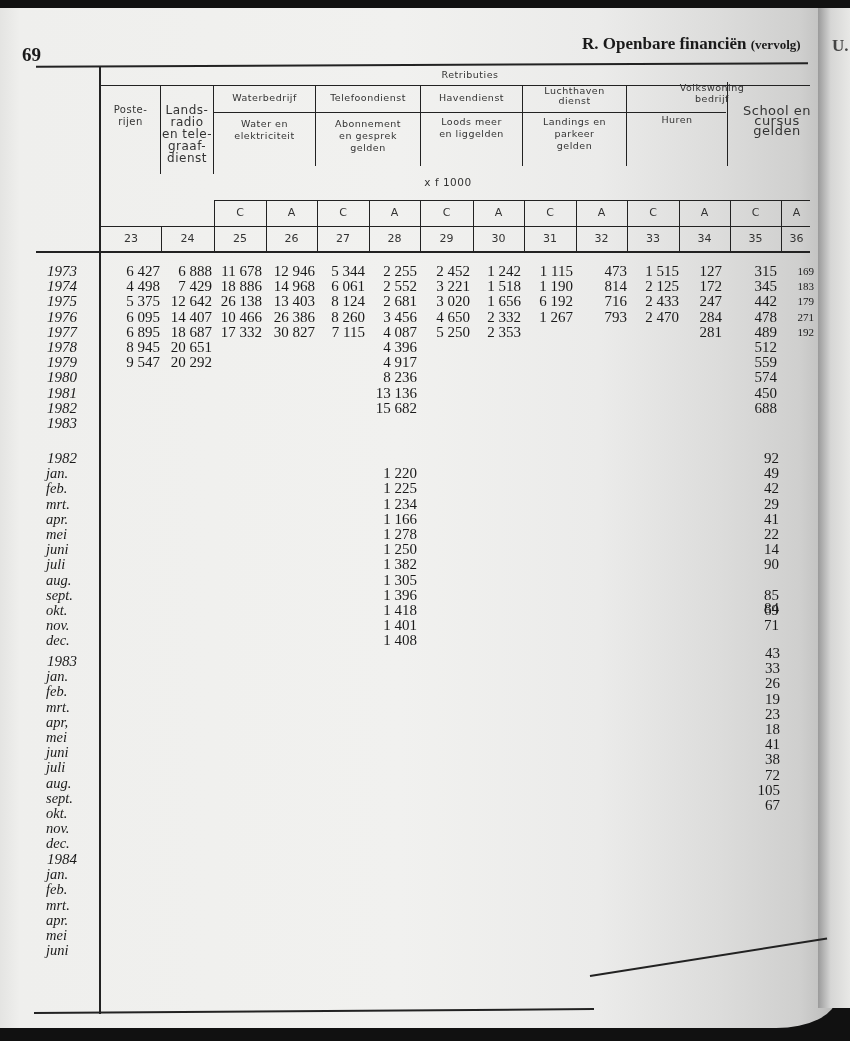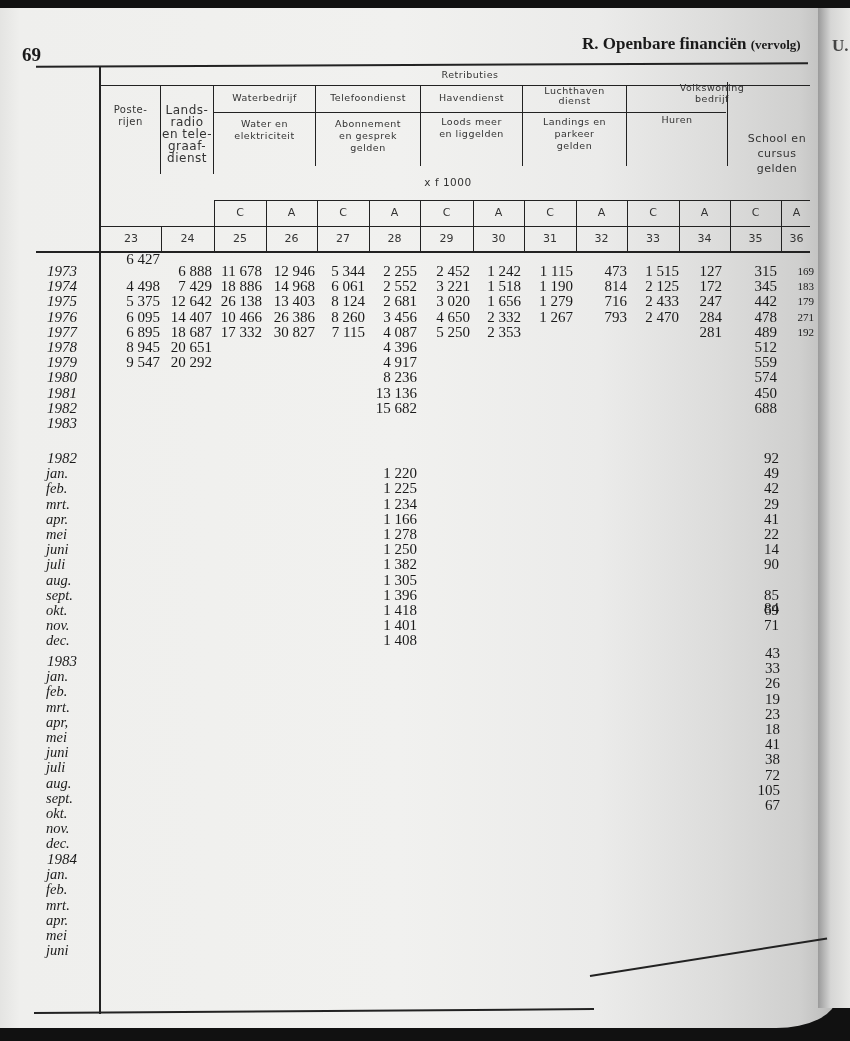--- a/index.html
+++ b/index.html
@@ -100,21 +100,21 @@
 <div class="sans" style="left:421px;top:116px;width:101px;white-space:pre-line;">Loods meer
 en liggelden</div>
 <div class="sans" style="left:523px;top:86px;width:103px;white-space:pre-line;line-height:10px;">Luchthaven
 dienst</div>
 <div class="sans" style="left:523px;top:116px;width:103px;white-space:pre-line;">Landings en
 parkeer
 gelden</div>
 <div class="sans" style="left:662px;top:82px;width:100px;white-space:pre-line;line-height:11px;">Volkswoning
 bedrijf</div>
 <div class="sans" style="left:627px;top:114px;width:100px;">Huren</div>
-<div class="sans" style="left:740px;top:106px;width:74px;white-space:pre-line;line-height:15px;font-size:11px;margin-top:25px;">School en
+<div class="sans" style="left:740px;top:106px;width:74px;white-space:pre-line;line-height:10px;font-size:13px;">School en
 cursus
 gelden</div>
 
 <div class="sans" style="left:418px;top:176px;width:60px;font-size:10.5px;">x f 1000</div>
 
 <div id="ca-row">
     <div class="hdrnum" style="left: 214px; width: 52px; top: 206px;">C</div>
     <div class="hdrnum" style="left: 266px; width: 51px; top: 206px;">A</div>
     <div class="hdrnum" style="left: 317px; width: 52px; top: 206px;">C</div>
     <div class="hdrnum" style="left: 369px; width: 51px; top: 206px;">A</div>
@@ -150,21 +150,21 @@
     <div class="rowlabel year" style="top: 279.2px; left: 47px;">1974</div>
     <div class="rowlabel year" style="top: 294.4px; left: 47px;">1975</div>
     <div class="rowlabel year" style="top: 309.6px; left: 47px;">1976</div>
     <div class="rowlabel year" style="top: 324.8px; left: 47px;">1977</div>
     <div class="rowlabel year" style="top: 340px; left: 47px;">1978</div>
     <div class="rowlabel year" style="top: 355.2px; left: 47px;">1979</div>
     <div class="rowlabel year" style="top: 370.4px; left: 47px;">1980</div>
     <div class="rowlabel year" style="top: 385.6px; left: 47px;">1981</div>
     <div class="rowlabel year" style="top: 400.8px; left: 47px;">1982</div>
     <div class="rowlabel year" style="top: 416px; left: 47px;">1983</div>
-    <div class="cell" style="right: 690px; top: 252px;">6 427</div>
+    <div class="cell" style="right: 690px; top: 264px;">6 427</div>
     <div class="cell" style="right: 690px; top: 279.2px;">4 498</div>
     <div class="cell" style="right: 690px; top: 294.4px;">5 375</div>
     <div class="cell" style="right: 690px; top: 309.6px;">6 095</div>
     <div class="cell" style="right: 690px; top: 324.8px;">6 895</div>
     <div class="cell" style="right: 690px; top: 340px;">8 945</div>
     <div class="cell" style="right: 690px; top: 355.2px;">9 547</div>
     <div class="cell" style="right: 638px; top: 264px;">6 888</div>
     <div class="cell" style="right: 638px; top: 279.2px;">7 429</div>
     <div class="cell" style="right: 638px; top: 294.4px;">12 642</div>
     <div class="cell" style="right: 638px; top: 309.6px;">14 407</div>
@@ -201,21 +201,21 @@
     <div class="cell" style="right: 380px; top: 294.4px;">3 020</div>
     <div class="cell" style="right: 380px; top: 309.6px;">4 650</div>
     <div class="cell" style="right: 380px; top: 324.8px;">5 250</div>
     <div class="cell" style="right: 329px; top: 264px;">1 242</div>
     <div class="cell" style="right: 329px; top: 279.2px;">1 518</div>
     <div class="cell" style="right: 329px; top: 294.4px;">1 656</div>
     <div class="cell" style="right: 329px; top: 309.6px;">2 332</div>
     <div class="cell" style="right: 329px; top: 324.8px;">2 353</div>
     <div class="cell" style="right: 277px; top: 264px;">1 115</div>
     <div class="cell" style="right: 277px; top: 279.2px;">1 190</div>
-    <div class="cell" style="right: 277px; top: 294.4px;">1 279</div>
+    <div class="cell" style="right: 277px; top: 294.4px;">6 192</div>
     <div class="cell" style="right: 277px; top: 309.6px;">1 267</div>
     <div class="cell" style="right: 223px; top: 264px;">473</div>
     <div class="cell" style="right: 223px; top: 279.2px;">814</div>
     <div class="cell" style="right: 223px; top: 294.4px;">716</div>
     <div class="cell" style="right: 223px; top: 309.6px;">793</div>
     <div class="cell" style="right: 171px; top: 264px;">1 515</div>
     <div class="cell" style="right: 171px; top: 279.2px;">2 125</div>
     <div class="cell" style="right: 171px; top: 294.4px;">2 433</div>
     <div class="cell" style="right: 171px; top: 309.6px;">2 470</div>
     <div class="cell" style="right: 128px; top: 264px;">127</div>

